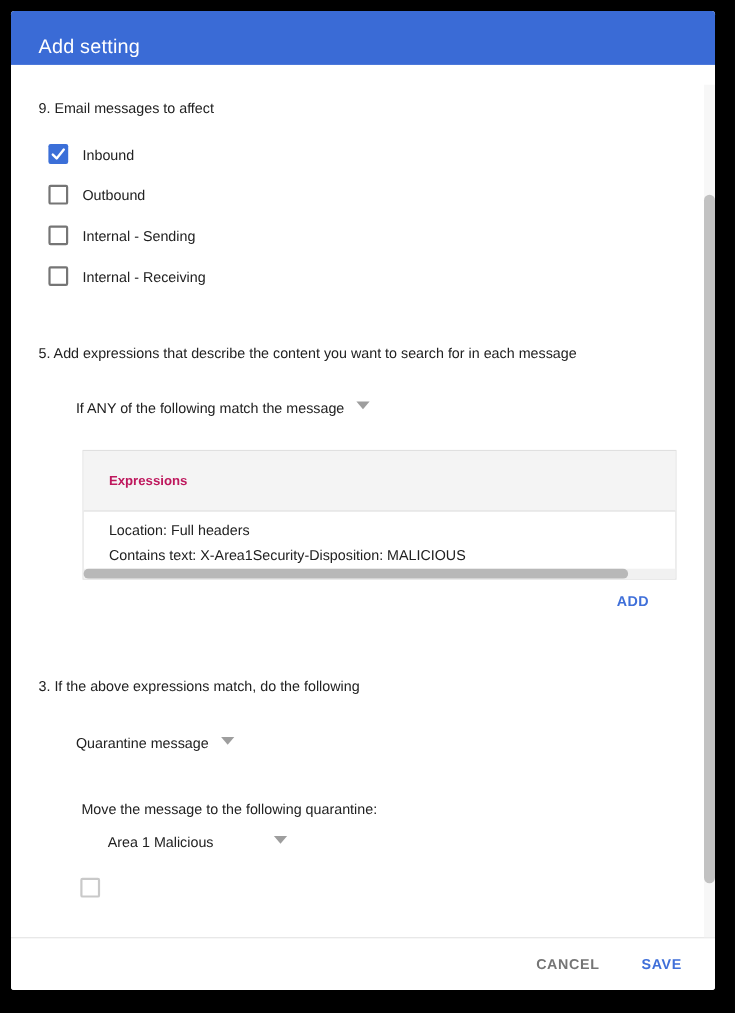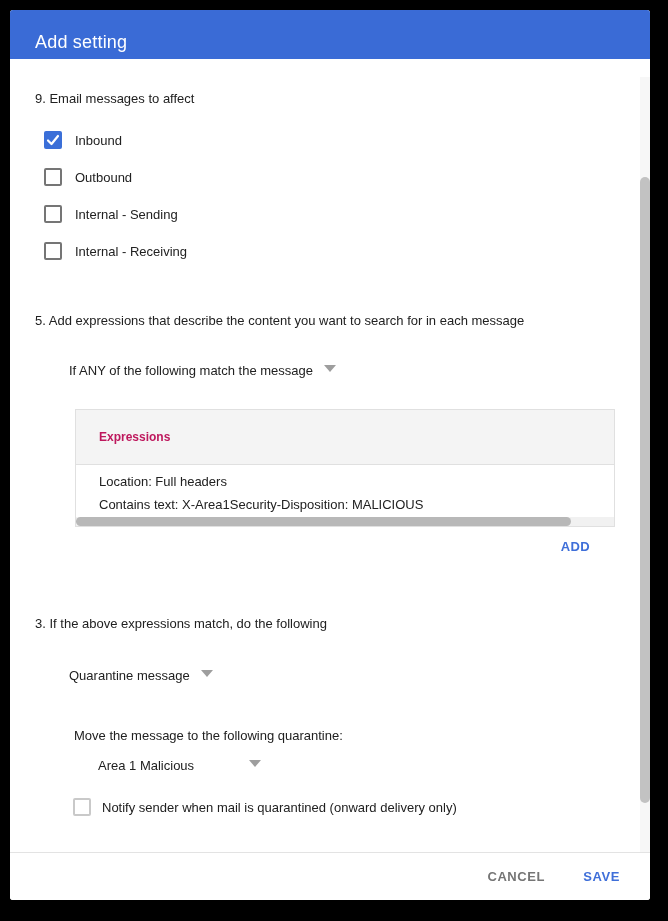--- a/index.html
+++ b/index.html
@@ -175,21 +175,20 @@
 
     <div class="move-label">Move the message to the following quarantine:</div>
 
     <div class="dropdown dd-quarantine">
       <span class="dd-value">Area 1 Malicious</span>
       <span class="dd-arrow"></span>
     </div>
 
     <div class="notify-row">
       <span class="cb light"></span>
-      <span class="cb-label">Notify sender when mail is quarantined (onward delivery only)</span>
     </div>
 
     <div class="footer">
       <button class="btn btn-cancel">CANCEL</button>
       <button class="btn btn-save">SAVE</button>
     </div>
 
     <div class="v-scrollbar">
       <div class="v-thumb"></div>
     </div>

